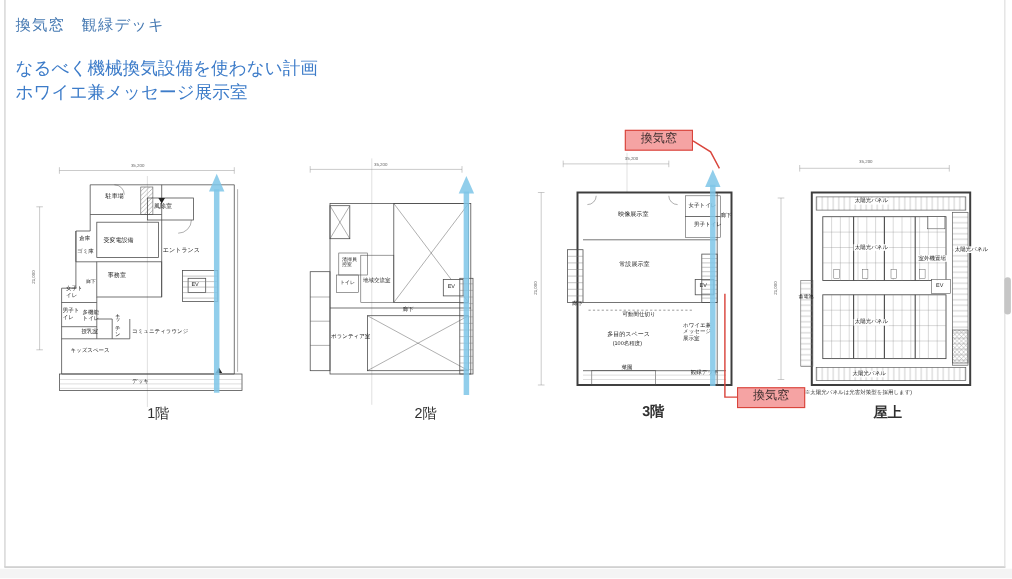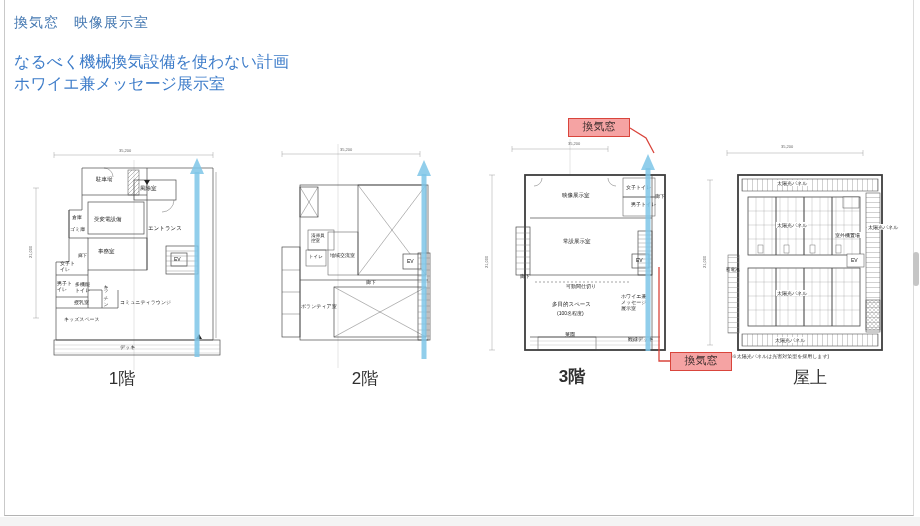--- a/index.html
+++ b/index.html
@@ -12,34 +12,34 @@
   .sub1{top:52px;}.sub2{top:74px;}
   .plan{position:absolute;z-index:1;}
   .plan svg{position:absolute;left:0;top:0;}
   .rl{position:absolute;font-size:5.5px;color:#1a1a1a;line-height:1.2;white-space:nowrap;z-index:2;}
   .w{white-space:normal;}
   .vert{writing-mode:vertical-rl;}
   .f5{font-size:5px;}.f45{font-size:4.5px;}
   .bgw{background:#fff;padding:0 1px;}
   .dim{position:absolute;font-size:4px;color:#666;white-space:nowrap;z-index:2;}
   .dimv{transform:rotate(-90deg);transform-origin:left top;}
-  .caption{position:absolute;font-size:17px;color:#2f2f2f;width:64px;text-align:center;z-index:2;}
+  .caption{position:absolute;font-size:13px;color:#2f2f2f;width:64px;text-align:right;z-index:2;}
   .note{position:absolute;font-size:5px;color:#333;white-space:nowrap;z-index:2;}
   .overlay{position:absolute;left:0;top:0;z-index:3;pointer-events:none;}
   .callout{position:absolute;width:62px;height:19px;background:#F5A3A3;border:1.5px solid #D9453C;box-sizing:border-box;
            text-align:center;font-size:11px;line-height:15px;color:#403030;z-index:4;}
   .scroll-thumb{position:absolute;left:913px;top:252px;width:6px;height:34px;background:#c6c6c6;border-radius:3px;z-index:5;}
 </style>
 </head>
 <body>
 
 <div class="slide"></div>
 <div class="desk"></div>
 
-<div class="title">換気窓　映像展示室</div>
+<div class="title">換気窓　観緑デッキ</div>
 <div class="sub sub1">なるべく機械換気設備を使わない計画</div>
 <div class="sub sub2">ホワイエ兼メッセージ展示室</div>
 
 <div class="plan" style="left:14px;top:140px;width:216px;height:232px;">
   <svg width="216" height="232" viewBox="0 0 216 232">
     <defs>
       <pattern id="diag1" width="4" height="4" patternUnits="userSpaceOnUse">
         <path d="M0,4 L4,0" stroke="#888" stroke-width="0.5"></path>
       </pattern>
     </defs>
@@ -245,21 +245,21 @@
   <span class="rl f5 bgw" style="left:76px;top:150px;">太陽光パネル</span>
   <span class="rl f5 bgw" style="left:74px;top:197px;">太陽光パネル</span>
   <span class="note" style="left:30px;top:213px;">(※太陽光パネルは光害対策型を採用します)</span>
   <span class="dim" style="left:81px;top:4px;">35,200</span>
   <span class="dim dimv" style="left:2px;top:128px;">21,000</span>
 </div>
 
 <div class="caption" style="left:90px;top:367px;">1階</div>
 <div class="caption" style="left:333px;top:367px;">2階</div>
 <div class="caption" style="left:540px;top:365px;font-weight:bold;">3階</div>
-<div class="caption" style="left:778px;top:366px;">屋上</div>
+<div class="caption" style="left:756px;top:366px;font-weight:bold;">屋上</div>
 
 <svg class="overlay" width="920" height="526" viewBox="0 0 920 526">
   <g stroke="#7EC5E8" stroke-width="5" opacity="0.85" fill="none" stroke-linecap="butt">
     <path d="M197,357 V172"></path>
     <path d="M424,359 V174"></path>
     <path d="M648,351 V168"></path>
   </g>
   <g fill="#7EC5E8" opacity="0.85" stroke="none">
     <path d="M197,158 L190,174 H204 Z"></path>
     <path d="M424,160 L417,176 H431 Z"></path>

